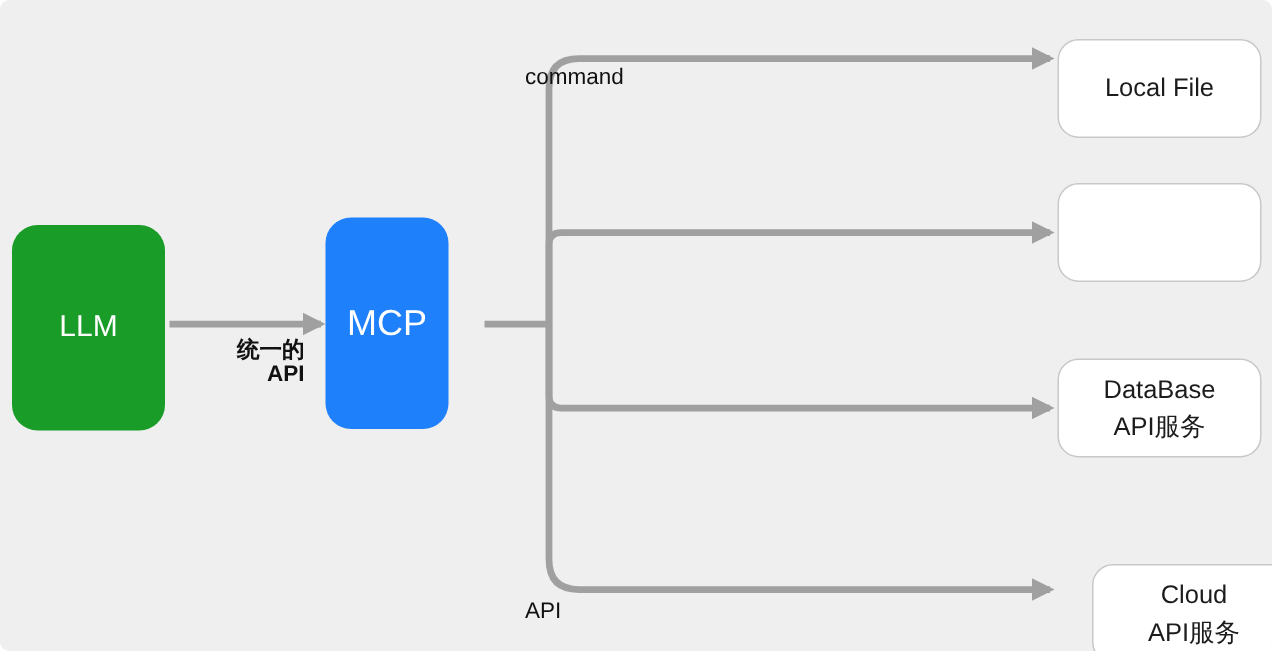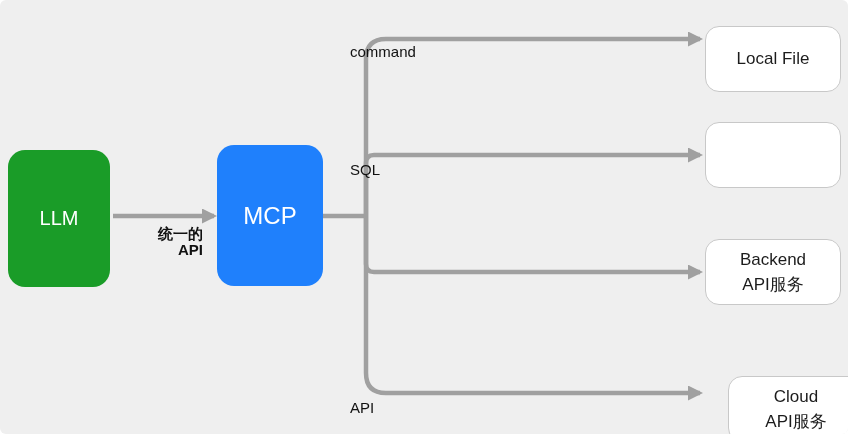--- a/index.html
+++ b/index.html
@@ -40,21 +40,21 @@
   .node-llm {
     left: 8px; top: 150px;
     width: 102px; height: 137px;
     background: var(--node-green, #1a9c28);
     font-size: 20px;
     font-weight: 500;
     gap: 14px;
   }
   .node-mcp {
     left: 217px; top: 145px;
-    width: 106px; height: 141px;
+    width: 82px; height: 141px;
     background: var(--node-blue, #1f80fc);
     font-size: 24px;
     font-weight: 400;
   }
 
   .edge-label-unified {
     position: absolute;
     left: 113px; top: 226px;
     width: 90px;
     text-align: right;
@@ -128,32 +128,31 @@
   <div class="edge-label-unified">
     <div>统一的</div>
     <div>API</div>
   </div>
 
   <div class="node node-mcp">
     <div>MCP</div>
   </div>
 
   <div class="branch-label b0">command</div>
-  <div class="branch-label b1">SQL</div>
   <div class="branch-label b3">API</div>
 
   <div class="target-box t0 spread">
     <div>Local File</div>
   </div>
 
   <div class="target-box t1 spread">
   </div>
 
   <div class="target-box t2 tight">
-    <div>Backend</div>
+    <div>DataBase</div>
     <div>API服务</div>
   </div>
 
   <div class="target-box t3 tight">
     <div>Cloud</div>
     <div>API服务</div>
   </div>
 
 </div>
 

